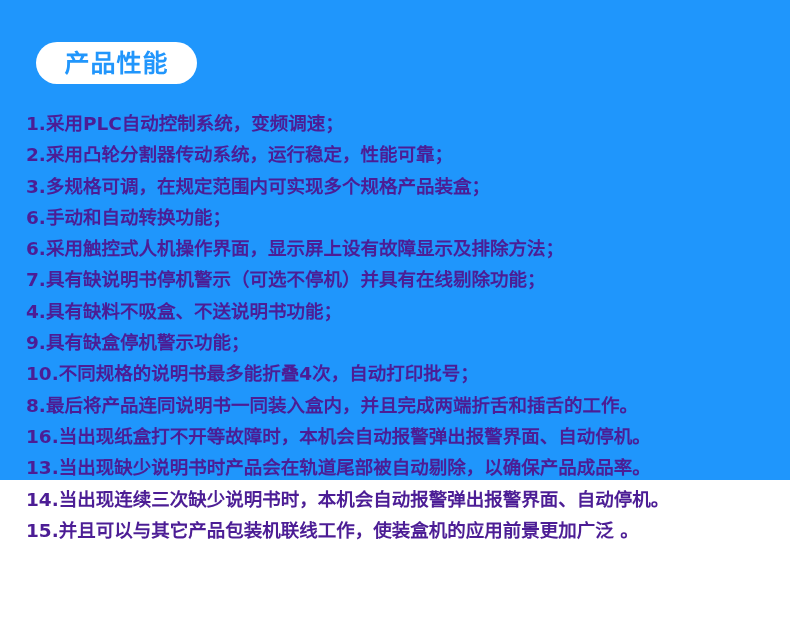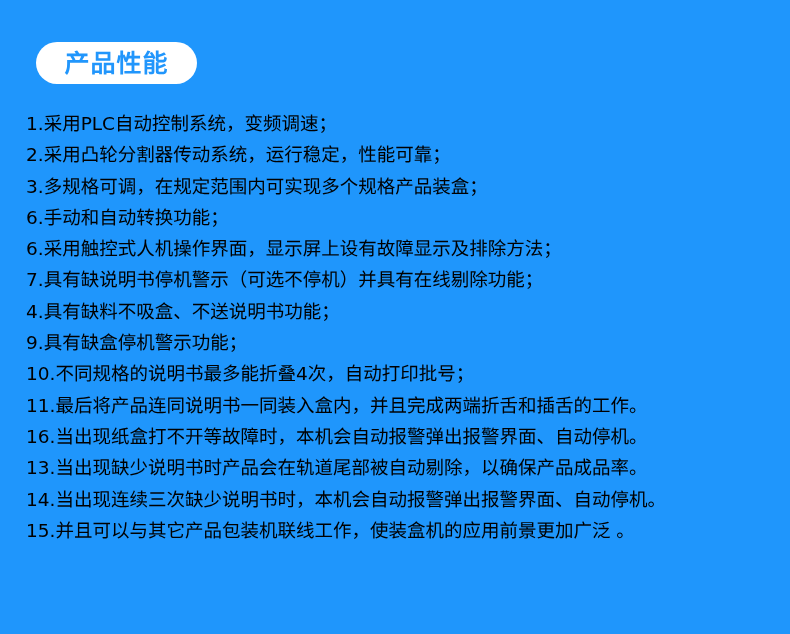--- a/index.html
+++ b/index.html
@@ -9,21 +9,21 @@
   }
   body {
     width: 790px;
     height: 634px;
     overflow: hidden;
     font-family: "Liberation Sans", "DejaVu Sans", sans-serif;
   }
   #page {
     position: relative;
     width: 790px;
-    height: 634px;
+    height: 480px;
     background: #1f96fc;
     box-sizing: border-box;
   }
   
   #title-badge {
     position: absolute;
     left: 36px;
     top: 42px;
     width: 161px;
     height: 42px;
@@ -47,27 +47,27 @@
   #feature-list {
     position: absolute;
     left: 26px;
     top: 108px;
     right: 8px;
     margin: 0;
     padding: 0;
     list-style: none;
   }
   .feature-item {
-    color: #000000;
+    color: #4c1d95;
     font-size: 18.5px;
     line-height: 31.3px;
     white-space: nowrap;
     letter-spacing: 0px;
     font-family: "DejaVu Sans", "Liberation Sans", sans-serif;
-    font-weight: normal;
+    font-weight: bold;
   }
 </style>
 </head>
 <body>
 
 <div id="page">
 
   <div id="title-badge">
     <span id="title-badge-text">产品性能</span>
   </div>
@@ -75,20 +75,20 @@
   <ul id="feature-list">
     <li class="feature-item">1.采用PLC自动控制系统，变频调速；</li>
     <li class="feature-item">2.采用凸轮分割器传动系统，运行稳定，性能可靠；</li>
     <li class="feature-item">3.多规格可调，在规定范围内可实现多个规格产品装盒；</li>
     <li class="feature-item">6.手动和自动转换功能；</li>
     <li class="feature-item">6.采用触控式人机操作界面，显示屏上设有故障显示及排除方法；</li>
     <li class="feature-item">7.具有缺说明书停机警示（可选不停机）并具有在线剔除功能；</li>
     <li class="feature-item">4.具有缺料不吸盒、不送说明书功能；</li>
     <li class="feature-item">9.具有缺盒停机警示功能；</li>
     <li class="feature-item">10.不同规格的说明书最多能折叠4次，自动打印批号；</li>
-    <li class="feature-item">11.最后将产品连同说明书一同装入盒内，并且完成两端折舌和插舌的工作。</li>
+    <li class="feature-item">8.最后将产品连同说明书一同装入盒内，并且完成两端折舌和插舌的工作。</li>
     <li class="feature-item">16.当出现纸盒打不开等故障时，本机会自动报警弹出报警界面、自动停机。</li>
     <li class="feature-item">13.当出现缺少说明书时产品会在轨道尾部被自动剔除，以确保产品成品率。</li>
     <li class="feature-item">14.当出现连续三次缺少说明书时，本机会自动报警弹出报警界面、自动停机。</li>
     <li class="feature-item">15.并且可以与其它产品包装机联线工作，使装盒机的应用前景更加广泛 。</li>
   </ul>
 
 </div>
 
 </body></html>

